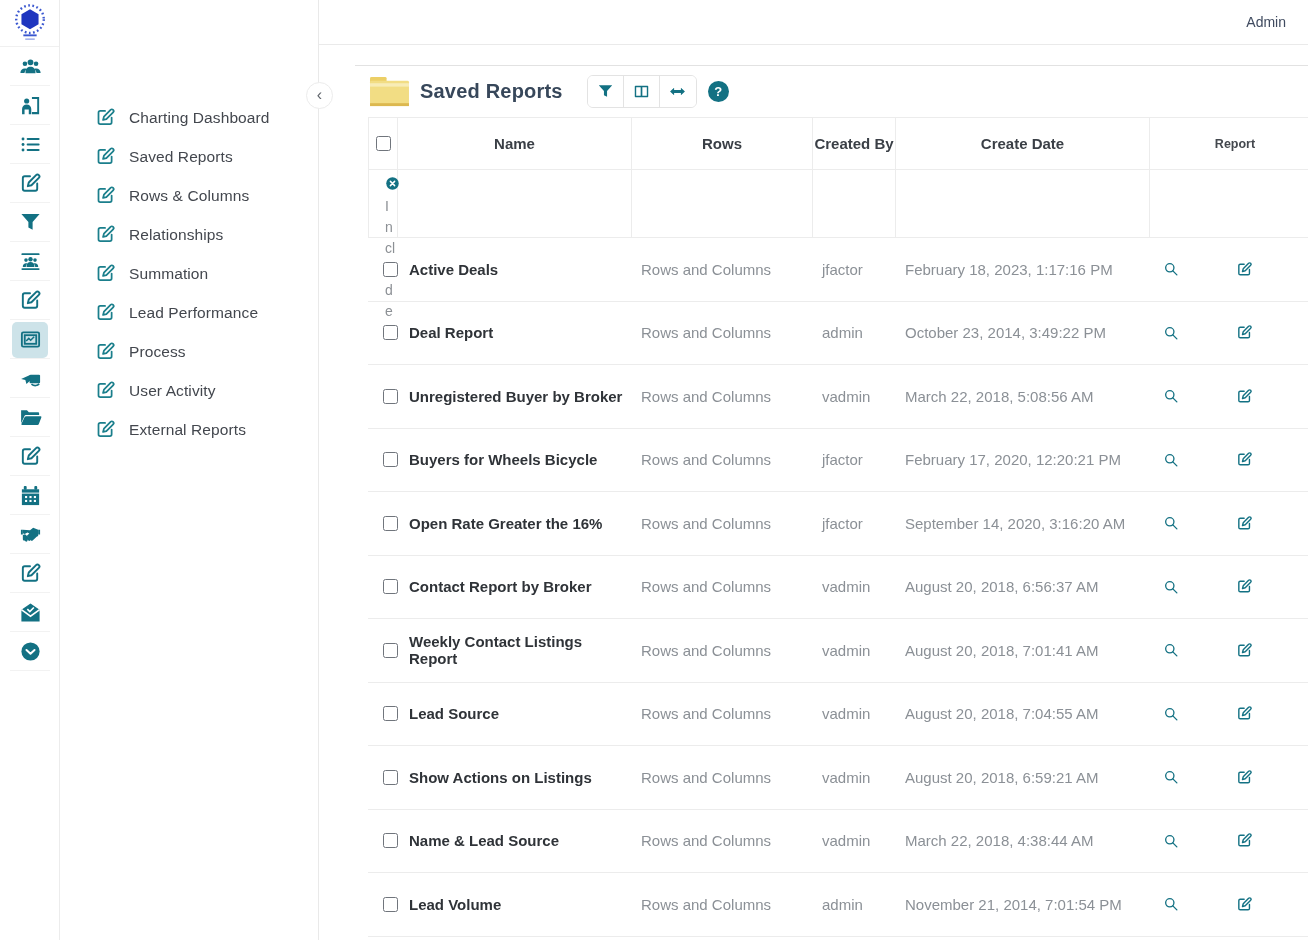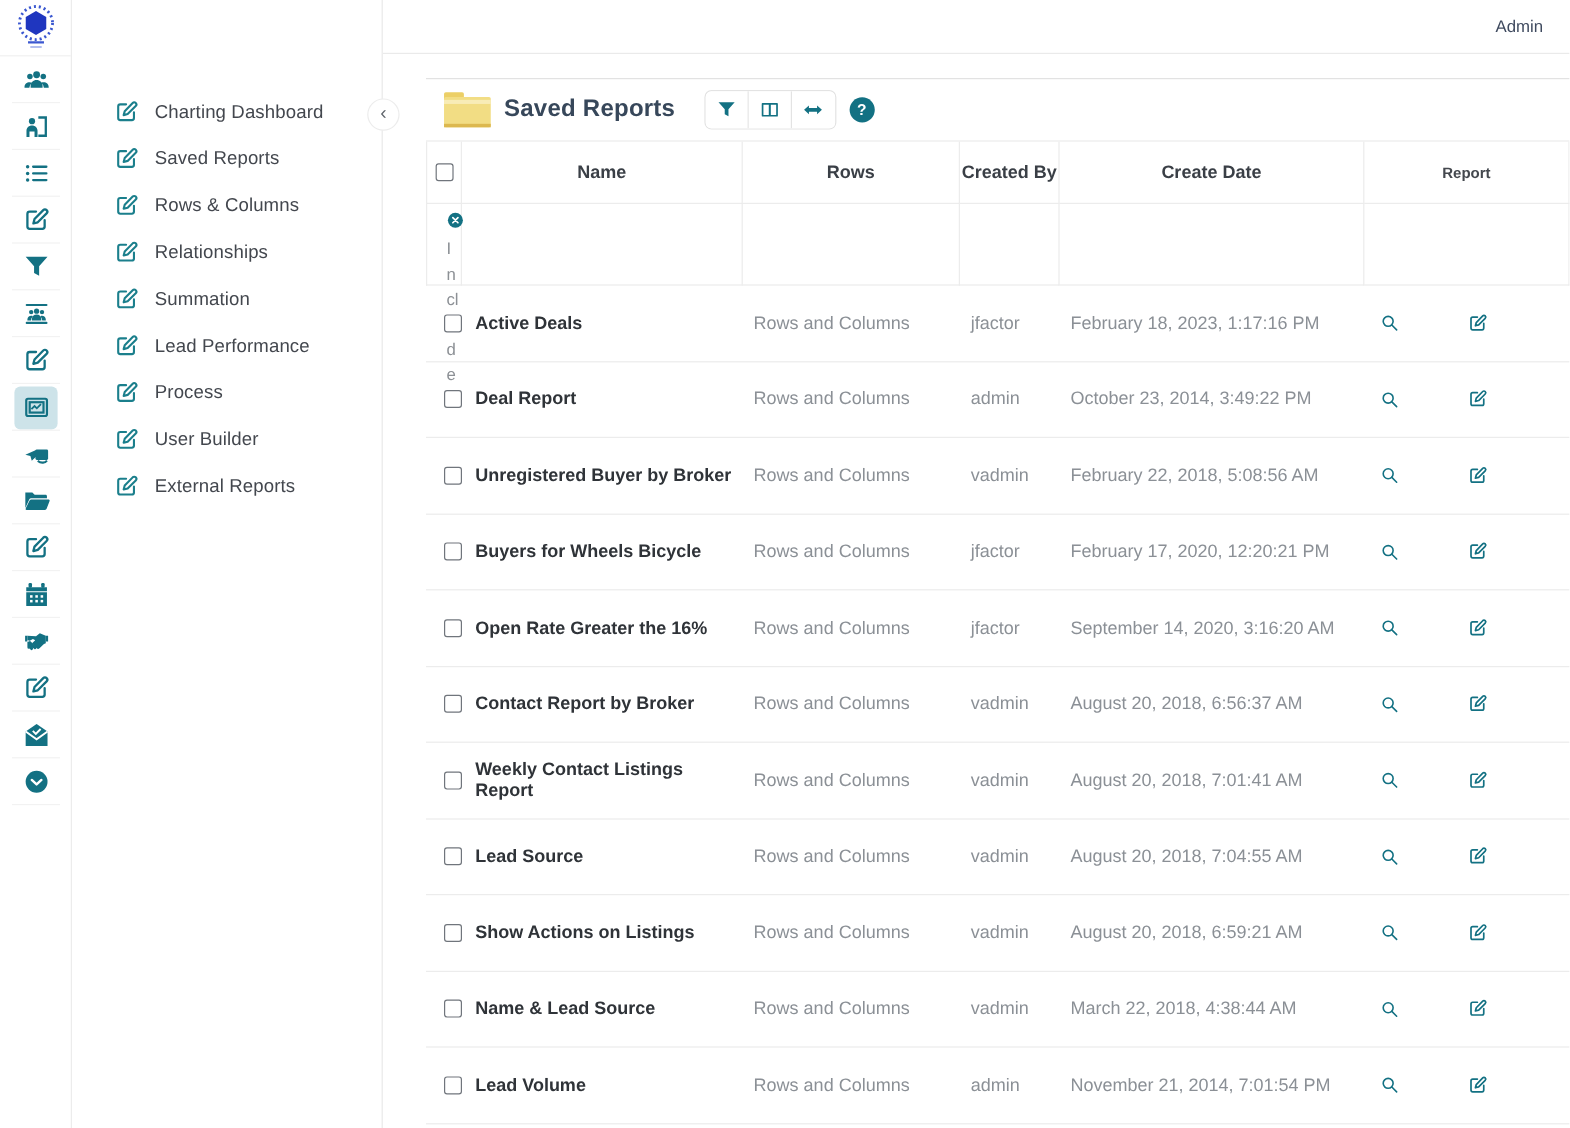--- a/index.html
+++ b/index.html
@@ -21,21 +21,21 @@
   .rail-item::after { content:""; position:absolute; bottom:0; left:10px; right:10px;
                       border-bottom:1px solid #f2f2f2; }
   .icon-box { width:36px; height:36px; display:flex; align-items:center; justify-content:center;
               border-radius:5px; color:#137183; }
   .icon-box svg { width:23px; height:23px; }
   .icon-box.active { background:#cde3e9; }
 
   
   .sidebar { position:absolute; left:60px; top:0; width:259px; height:940px;
              background:#fff; border-right:1px solid #e9e9e9; z-index:2; }
-  .side-list { padding-top:74px; }
+  .side-list { padding-top:98px; }
   .side-item { display:flex; align-items:center; height:39px; padding-left:35px; gap:13px; cursor:pointer; }
   .side-icon { color:#1b7f8c; }
   .side-icon svg { width:21px; height:21px; }
   .side-label { font-size:15.5px; color:#43474e; letter-spacing:.1px; }
   .collapse-btn { position:absolute; left:306px; top:82px; width:27px; height:27px;
                   background:#fff; border:1px solid #ececec; border-radius:50%;
                   display:flex; align-items:center; justify-content:center;
                   color:#60656c; font-size:16px; line-height:1; z-index:6; cursor:pointer; padding-bottom:2px; }
 
   
@@ -55,21 +55,21 @@
               background:#fff; border:none; border-right:1px solid #e3e3e3; cursor:pointer; }
   .tool-btn:last-child { border-right:none; }
   .tool-btn span { color:#137183; }
   .tool-btn svg { width:17px; height:17px; }
   .help-btn { width:21px; height:21px; border-radius:50%; background:#137183; color:#fff;
               font-size:13px; font-weight:bold; display:flex; align-items:center; justify-content:center;
               margin-left:11px; cursor:pointer; }
 
   
   .cols { display:grid; grid-template-columns:30px 234px 181px 83px 254px 171px; }
-  .grid-table { border-top:1px solid #ececec; }
+  .grid-table { border-top:1px solid #ececec;margin-left:13px; }
   .th { height:52px; display:flex; align-items:center; justify-content:center;
         font-weight:700; font-size:15px; color:#3a3f46;
         border-right:1px solid #ececec; border-bottom:1px solid #ececec;
         white-space:nowrap; overflow:hidden; cursor:pointer; }
   .th.first { border-left:1px solid #ececec; justify-content:flex-start; padding-left:7px; cursor:default; }
   .th.tools-th { font-size:12.5px; color:#44484e; cursor:default; }
   .fc { height:68px; border-right:1px solid #ececec; border-bottom:1px solid #ececec; }
   .fc.first { border-left:1px solid #ececec; padding:6px 1px 0 16px; }
   .chip-x { color:#137183; display:inline-block; cursor:pointer; }
   .chip-x svg { width:15px; height:15px; }
@@ -355,21 +355,21 @@
         <span class="side-label">Process</span>
       </div>
 
       <div class="side-item">
         <span class="side-icon">
           <svg viewBox="0 0 24 24" fill="none" stroke="currentColor" stroke-width="2" stroke-linecap="round" stroke-linejoin="round">
             <path d="M11.5 4.5H6A2 2 0 0 0 4 6.5v11a2 2 0 0 0 2 2h11a2 2 0 0 0 2-2V12"></path>
             <path d="M17.8 3.2a2 2 0 0 1 2.9 2.9L13 13.8l-3.8 1 1-3.8z"></path>
           </svg>
         </span>
-        <span class="side-label">User Builder</span>
+        <span class="side-label">User Activity</span>
       </div>
 
       <div class="side-item">
         <span class="side-icon">
           <svg viewBox="0 0 24 24" fill="none" stroke="currentColor" stroke-width="2" stroke-linecap="round" stroke-linejoin="round">
             <path d="M11.5 4.5H6A2 2 0 0 0 4 6.5v11a2 2 0 0 0 2 2h11a2 2 0 0 0 2-2V12"></path>
             <path d="M17.8 3.2a2 2 0 0 1 2.9 2.9L13 13.8l-3.8 1 1-3.8z"></path>
           </svg>
         </span>
         <span class="side-label">External Reports</span>
@@ -497,21 +497,21 @@
           </div>
         </div>
 
         <div class="row cols">
           <div class="cell-check">
             <span class="cb"></span>
           </div>
           <div class="cell-name">Unregistered Buyer by Broker</div>
           <div class="gray">Rows and Columns</div>
           <div class="gray">vadmin</div>
-          <div class="gray">February 22, 2018, 5:08:56 AM</div>
+          <div class="gray">March 22, 2018, 5:08:56 AM</div>
           <div class="cell-tools">
             <span class="tool-ic search">
               <svg viewBox="0 0 24 24" fill="none" stroke="currentColor" stroke-width="2" stroke-linecap="round">
                 <circle cx="10.2" cy="10.2" r="6.2"></circle>
                 <path d="m14.8 14.8 6 6"></path>
               </svg>
             </span>
             <span class="tool-ic">
               <svg viewBox="0 0 24 24" fill="none" stroke="currentColor" stroke-width="2" stroke-linecap="round" stroke-linejoin="round">
                 <path d="M11.5 4.5H6A2 2 0 0 0 4 6.5v11a2 2 0 0 0 2 2h11a2 2 0 0 0 2-2V12"></path>

